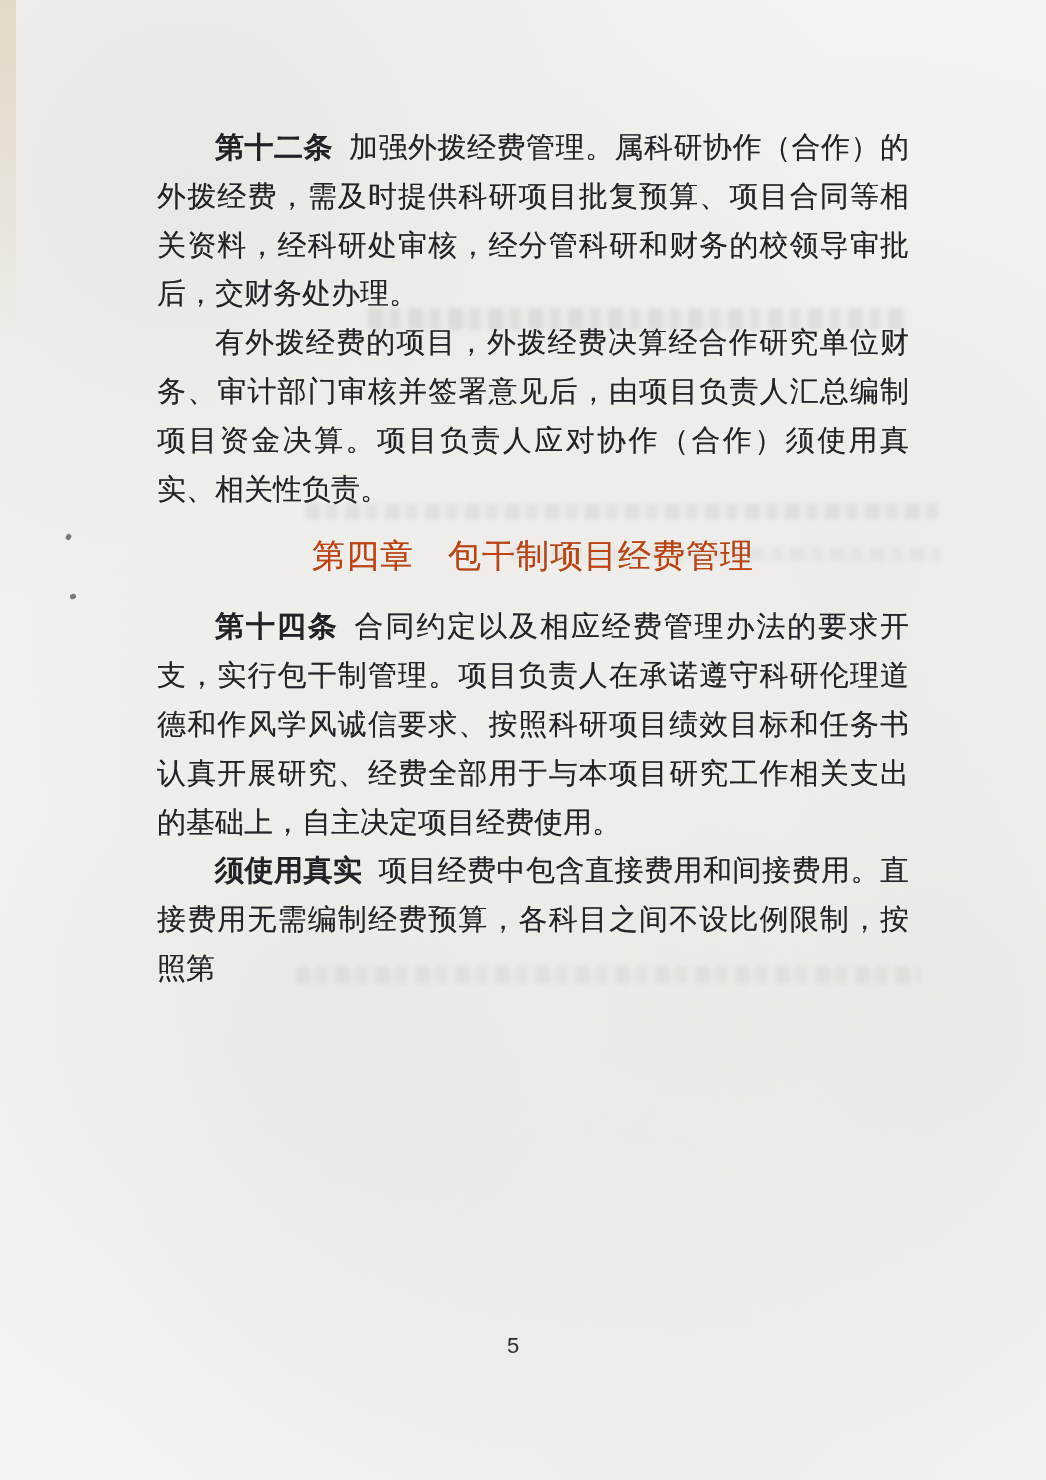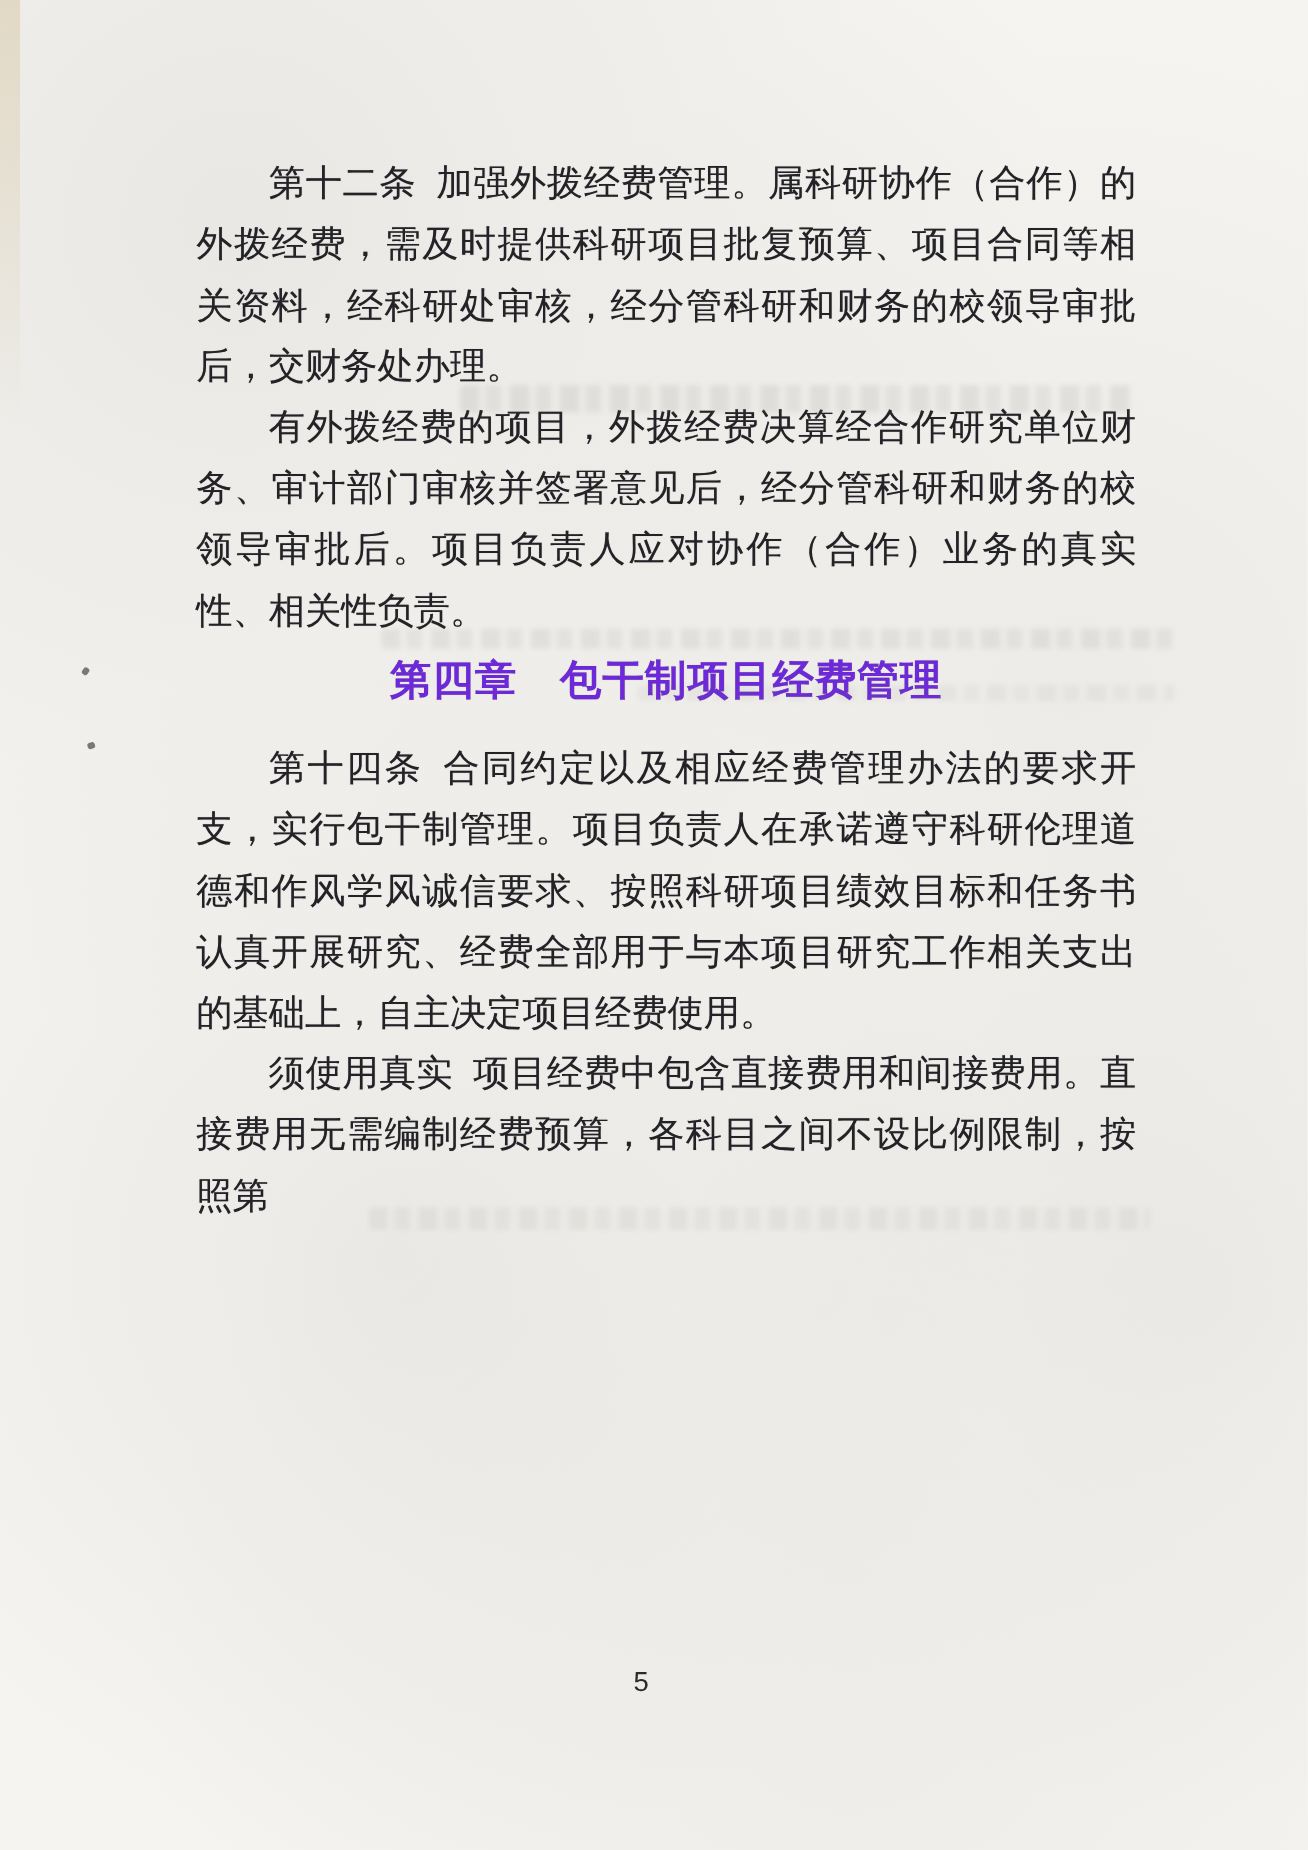--- a/index.html
+++ b/index.html
@@ -27,30 +27,30 @@
   }
   .content {
     position: absolute; left: 157px; top: 123px; width: 752px;
     color: #232327;
     font-size: 29px;
     line-height: 48.8px;
     text-align: justify;
     text-shadow: 0 0 0.6px rgba(35,35,40,0.45);
   }
   .para { margin: 0; text-indent: 2em; }
-  .art { font-weight: 400; margin-right: 0.55em; margin-top: 40px; }
+  .art { font-weight: 700; margin-right: 0.55em; margin-top: 40px; }
   .chapter {
-    margin: 6px 0 20px;
+    margin: 17px 0 20px;
     text-align: center;
     text-indent: 0;
     font-size: 33px;
-    font-weight: 700;
+    font-weight: 400;
     line-height: 52px;
     letter-spacing: 1px;
-    color: #6d28d9;
+    color: #c2410c;
   }
   .pageno {
     position: absolute; top: 1333px; left: 0; width: 1026px;
     text-align: center;
     font-size: 22px;
     color: #2b2b2f;
     font-family: "Liberation Sans", sans-serif;
   }
   
   .bleed {
@@ -81,21 +81,21 @@
 <div class="edge-tint"></div>
 
 <main class="content">
 
 
   <p class="para">
     <b class="art">第十二条</b><span>加强外拨经费管理。属科研协作（合作）的外拨经费，需及时提供科研项目批复预算、项目合同等相关资料，经科研处审核，经分管科研和财务的校领导审批后，交财务处办理。</span>
   </p>
 
   <p class="para">
-    <span>有外拨经费的项目，外拨经费决算经合作研究单位财务、审计部门审核并签署意见后，经分管科研和财务的校领导审批后。项目负责人应对协作（合作）业务的真实性、相关性负责。</span>
+    <span>有外拨经费的项目，外拨经费决算经合作研究单位财务、审计部门审核并签署意见后，由项目负责人汇总编制项目资金决算。项目负责人应对协作（合作）须使用真实、相关性负责。</span>
   </p>
 
 
   <h2 class="chapter">第四章　包干制项目经费管理</h2>
 
   <p class="para">
     <b class="art">第十四条</b><span>合同约定以及相应经费管理办法的要求开支，实行包干制管理。项目负责人在承诺遵守科研伦理道德和作风学风诚信要求、按照科研项目绩效目标和任务书认真开展研究、经费全部用于与本项目研究工作相关支出的基础上，自主决定项目经费使用。</span>
   </p>
 
   <p class="para">

